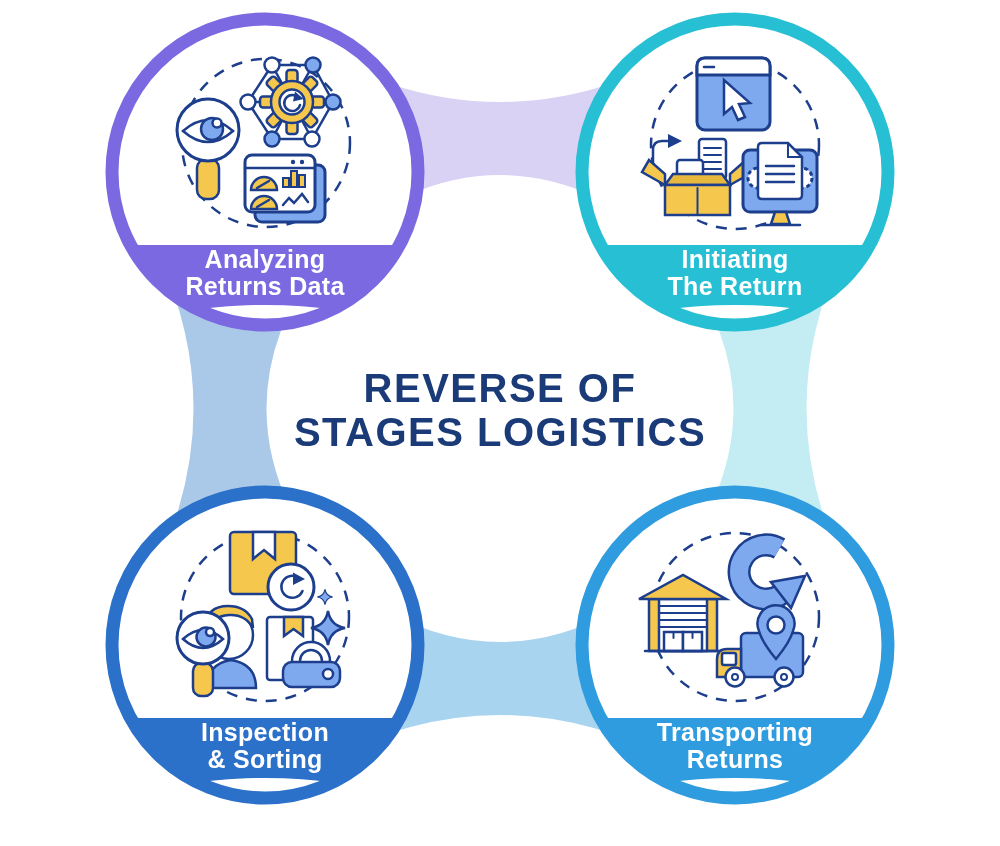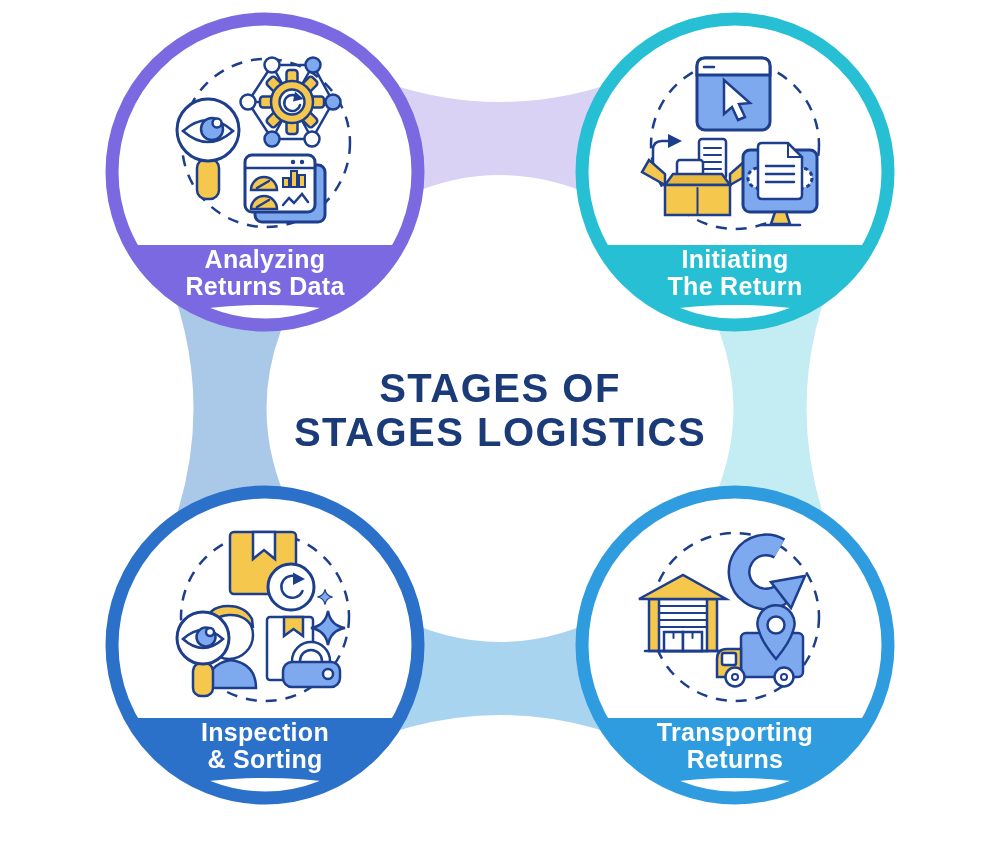--- a/index.html
+++ b/index.html
@@ -242,17 +242,17 @@
           <circle class="hub" cx="170" cy="202" r="3"></circle>
         <circle class="wheel" cx="219" cy="202" r="9.5"></circle>
           <circle class="hub" cx="219" cy="202" r="3"></circle>
       </g>
     </g>
     <text class="lbl" x="170" y="266">Transporting</text>
     <text class="lbl" x="170" y="293">Returns</text>
   </svg>
 
   <div class="title">
-    <div>STAGES OF</div>
+    <div>REVERSE OF</div>
     <div>STAGES LOGISTICS</div>
   </div>
 
 </div>
 
 </body></html>

